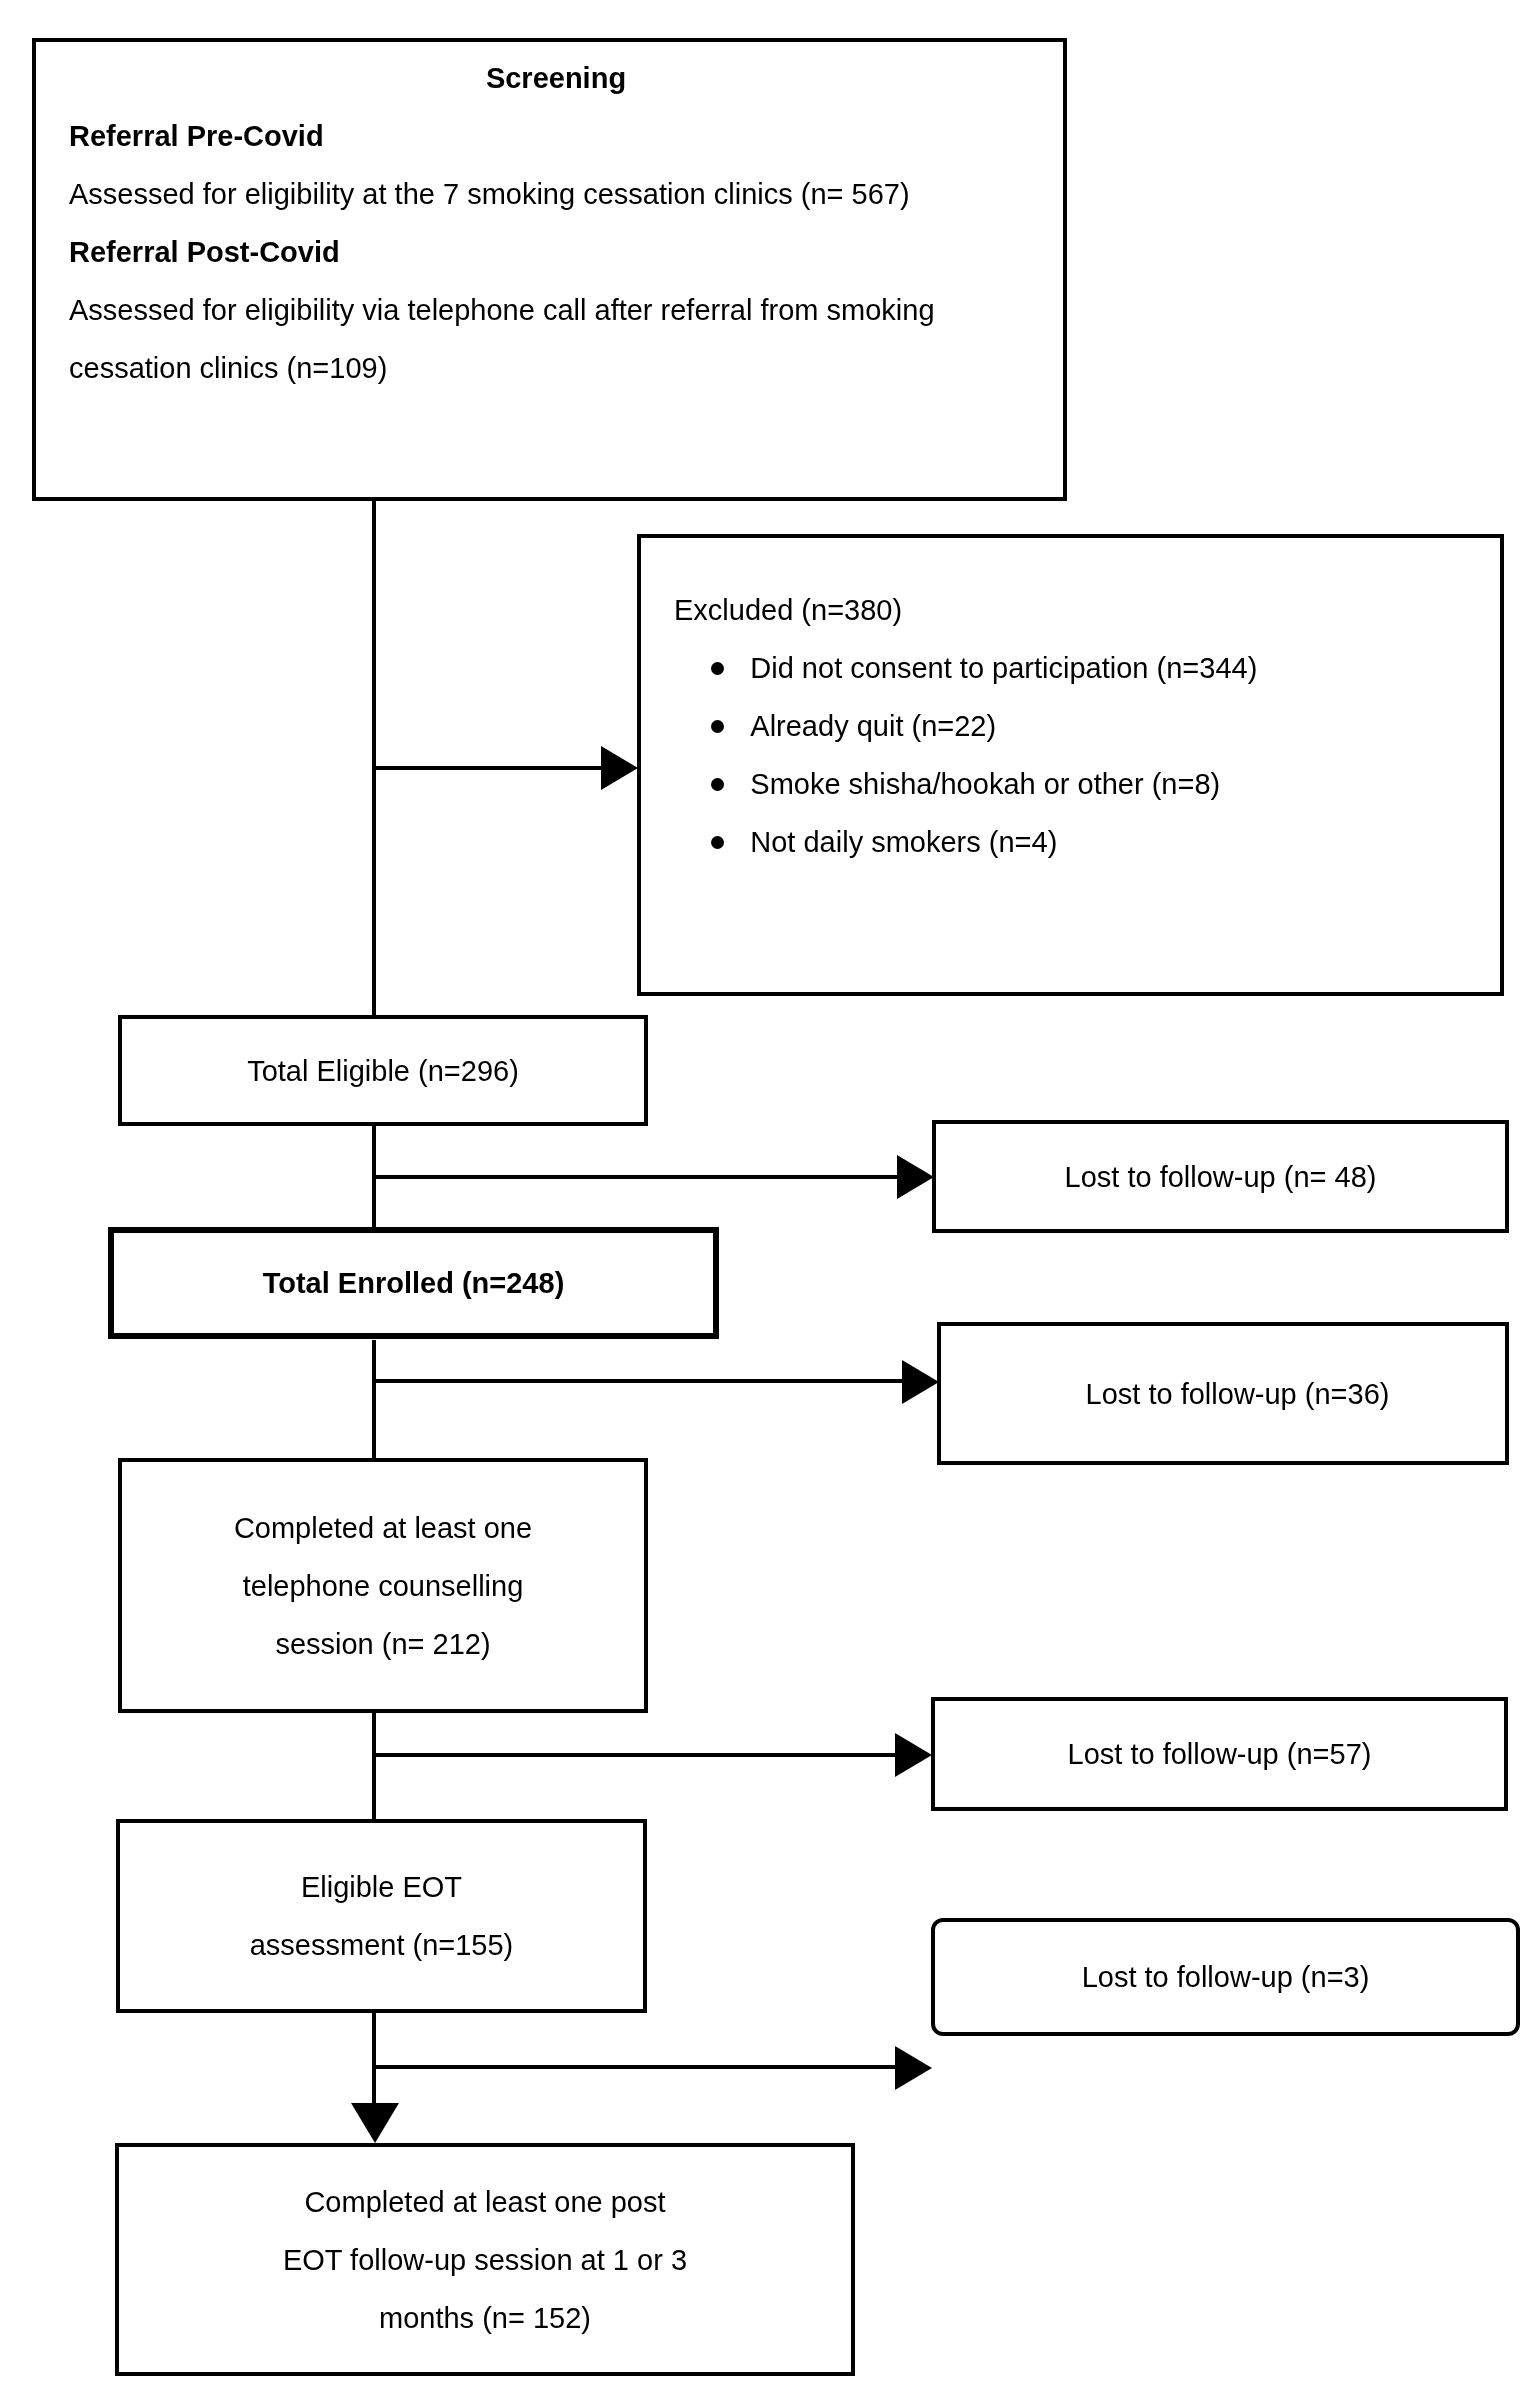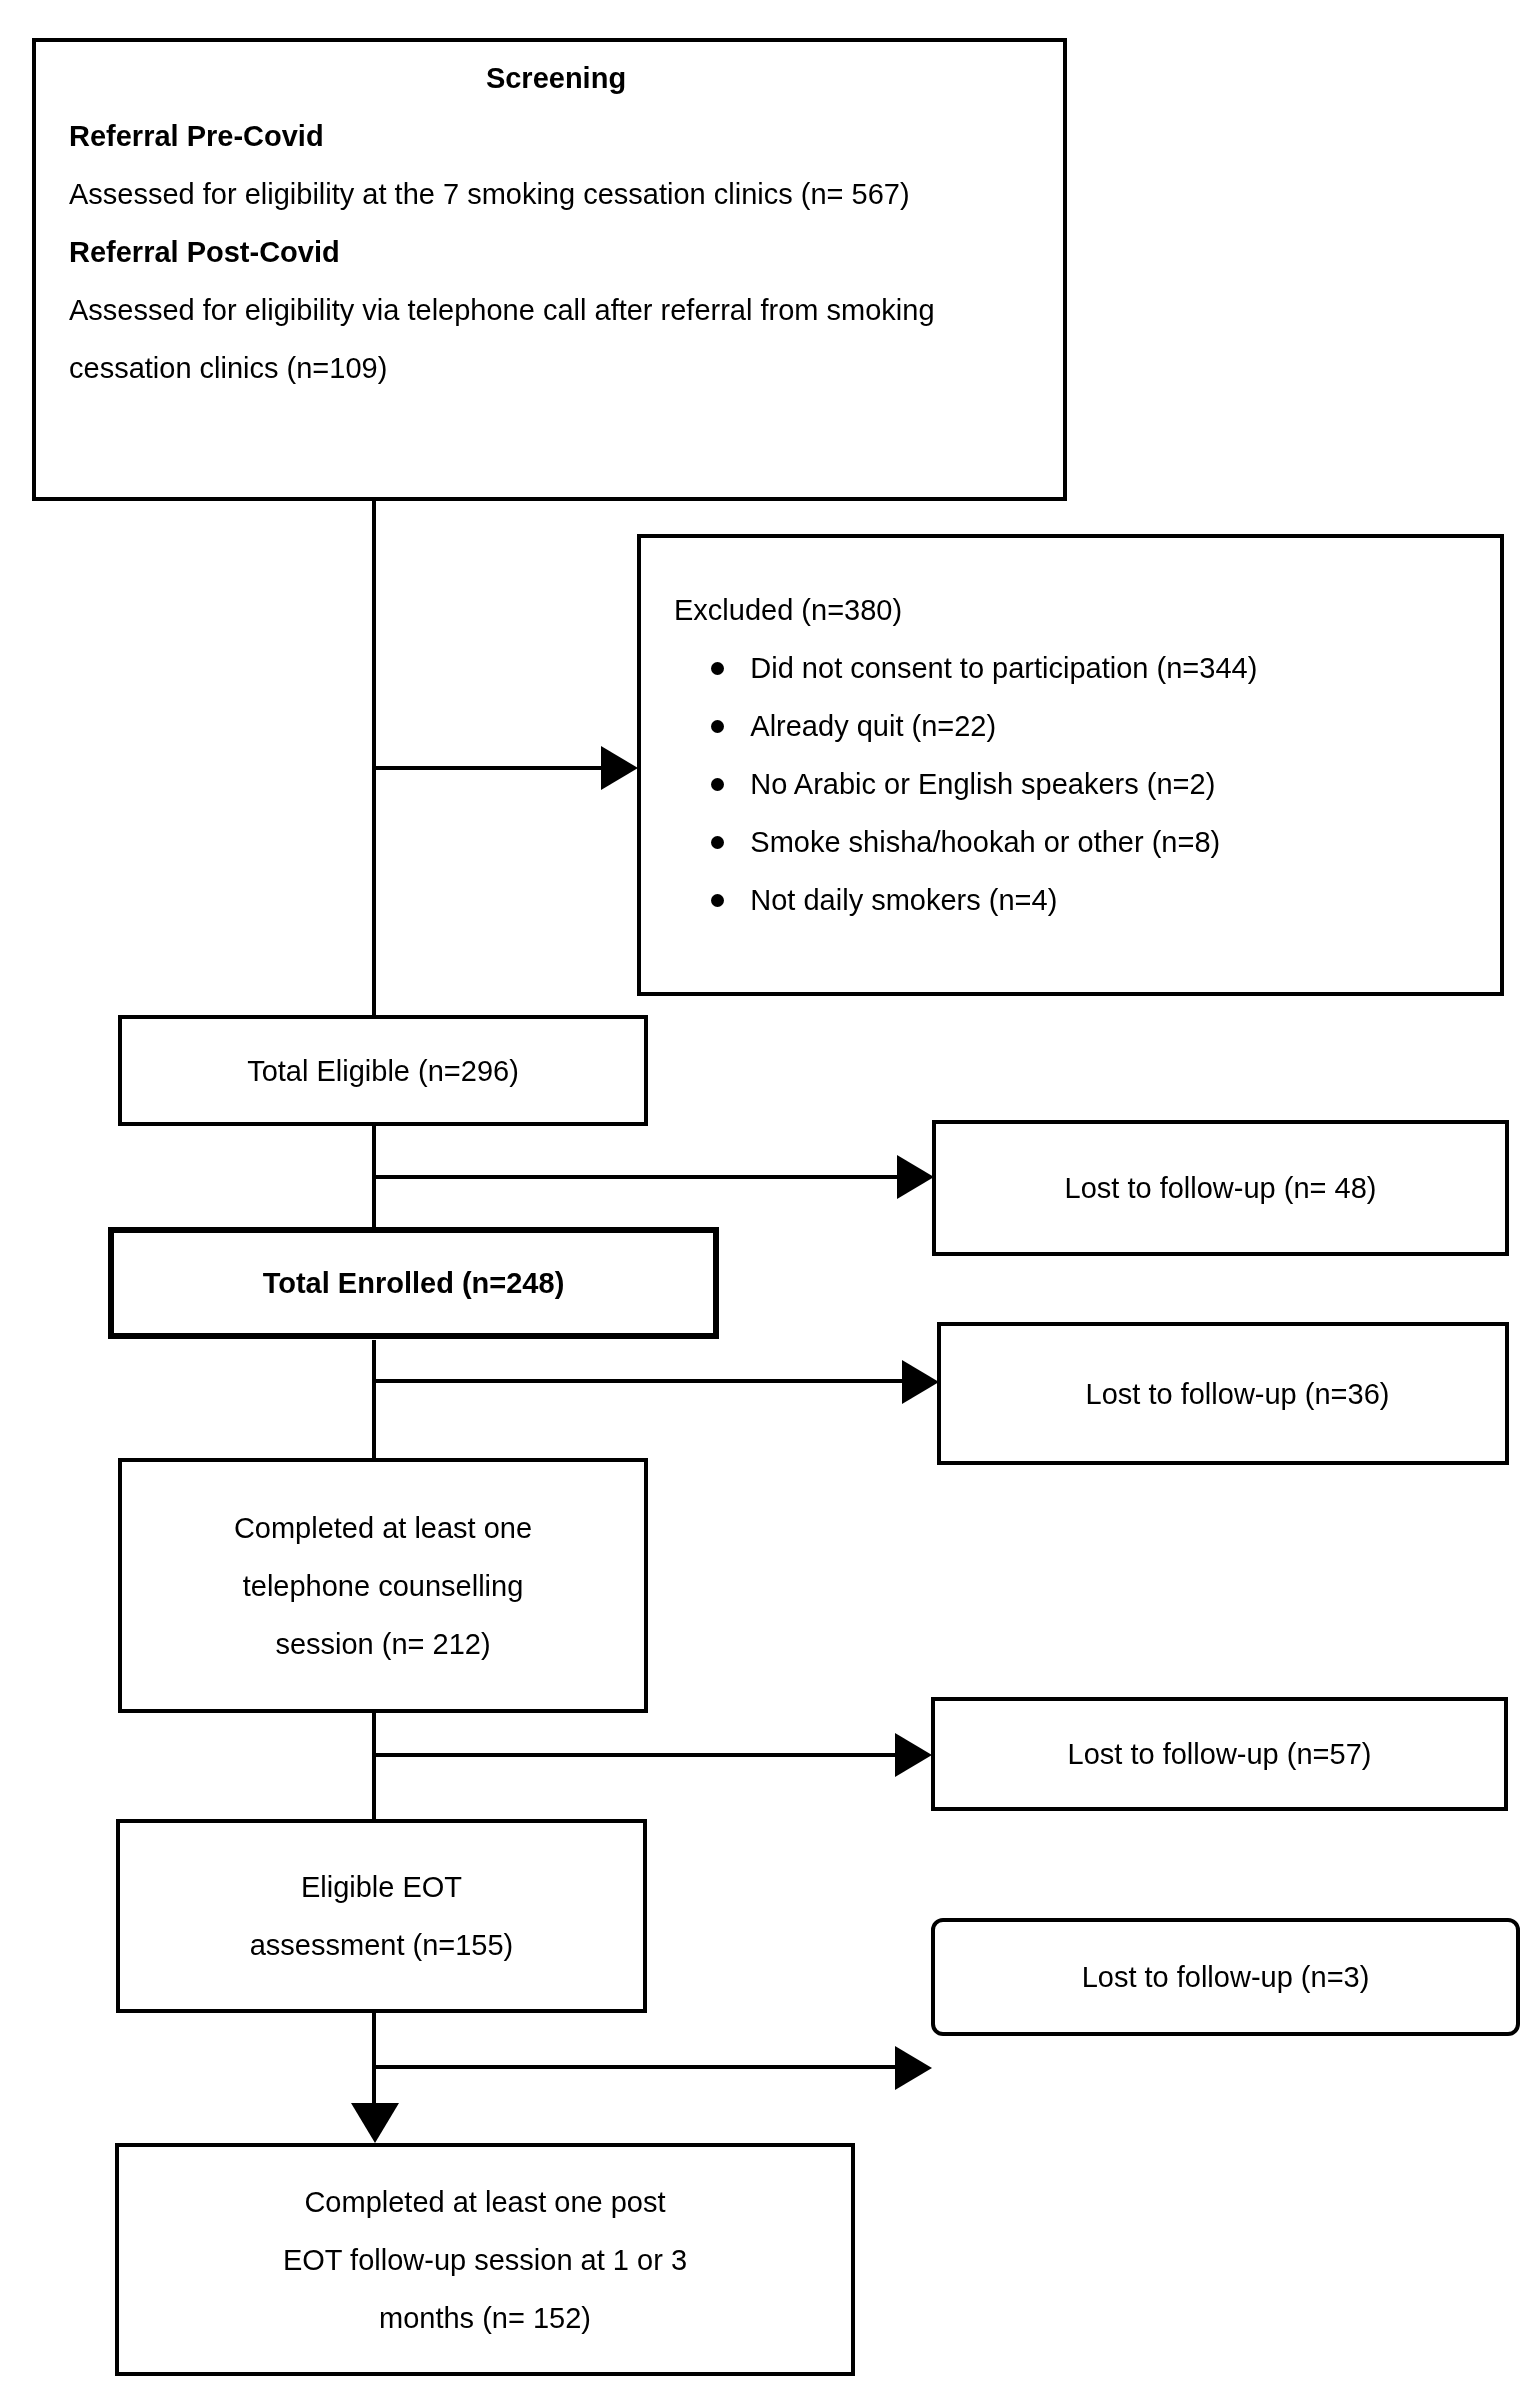--- a/index.html
+++ b/index.html
@@ -40,21 +40,21 @@
   .bullet {
     flex:none;
     width:13.3px; height:13.3px;
     border-radius:50%;
     background:#000000;
     margin:23px 26px 0 0;
   }
 
   
   .total-eligible-box        { left:118px;  top:1015px; width:530px; height:111px; }
-  .lost48-box                { left:932px; top:1120px; width:577px; height:136px; }
+  .lost48-box                { left:932px; top:1120px; width:577px; height:113px; }
   .total-enrolled-box        { left:108px;  top:1227px; width:611px; height:112px; border-width:6.4px; font-weight:bold; }
   .lost36-box                { left:937px; top:1322px; width:572px; height:143px;padding-left:29px; }
   .counselling-box           { left:118px;  top:1458px; width:530px; height:255px; }
   .lost57-box                { left:931px; top:1697px; width:577px; height:114px; }
   .eot-box                   { left:116px;  top:1819px; width:531px; height:194px; }
   .lost3-box                 { left:931px; top:1918px; width:589px; height:118px;border-radius:12px; }
   .post-eot-box              { left:115px;  top:2143px; width:740px; height:233px; }
 
   
   .vline { position:absolute; width:4.4px; background:#000000; }
@@ -106,24 +106,20 @@
   <div class="box excluded-box">
     <div>Excluded (n=380)</div>
     <ul class="ex-list">
       <li>
         <span class="bullet"></span>
         <span>Did not consent to participation (n=344)</span>
       </li>
       <li>
         <span class="bullet"></span>
         <span>Already quit (n=22)</span>
-      </li>
-      <li>
-        <span class="bullet"></span>
-        <span>No Arabic or English speakers (n=2)</span>
       </li>
       <li>
         <span class="bullet"></span>
         <span>Smoke shisha/hookah or other (n=8)</span>
       </li>
       <li>
         <span class="bullet"></span>
         <span>Not daily smokers (n=4)</span>
       </li>
     </ul>

